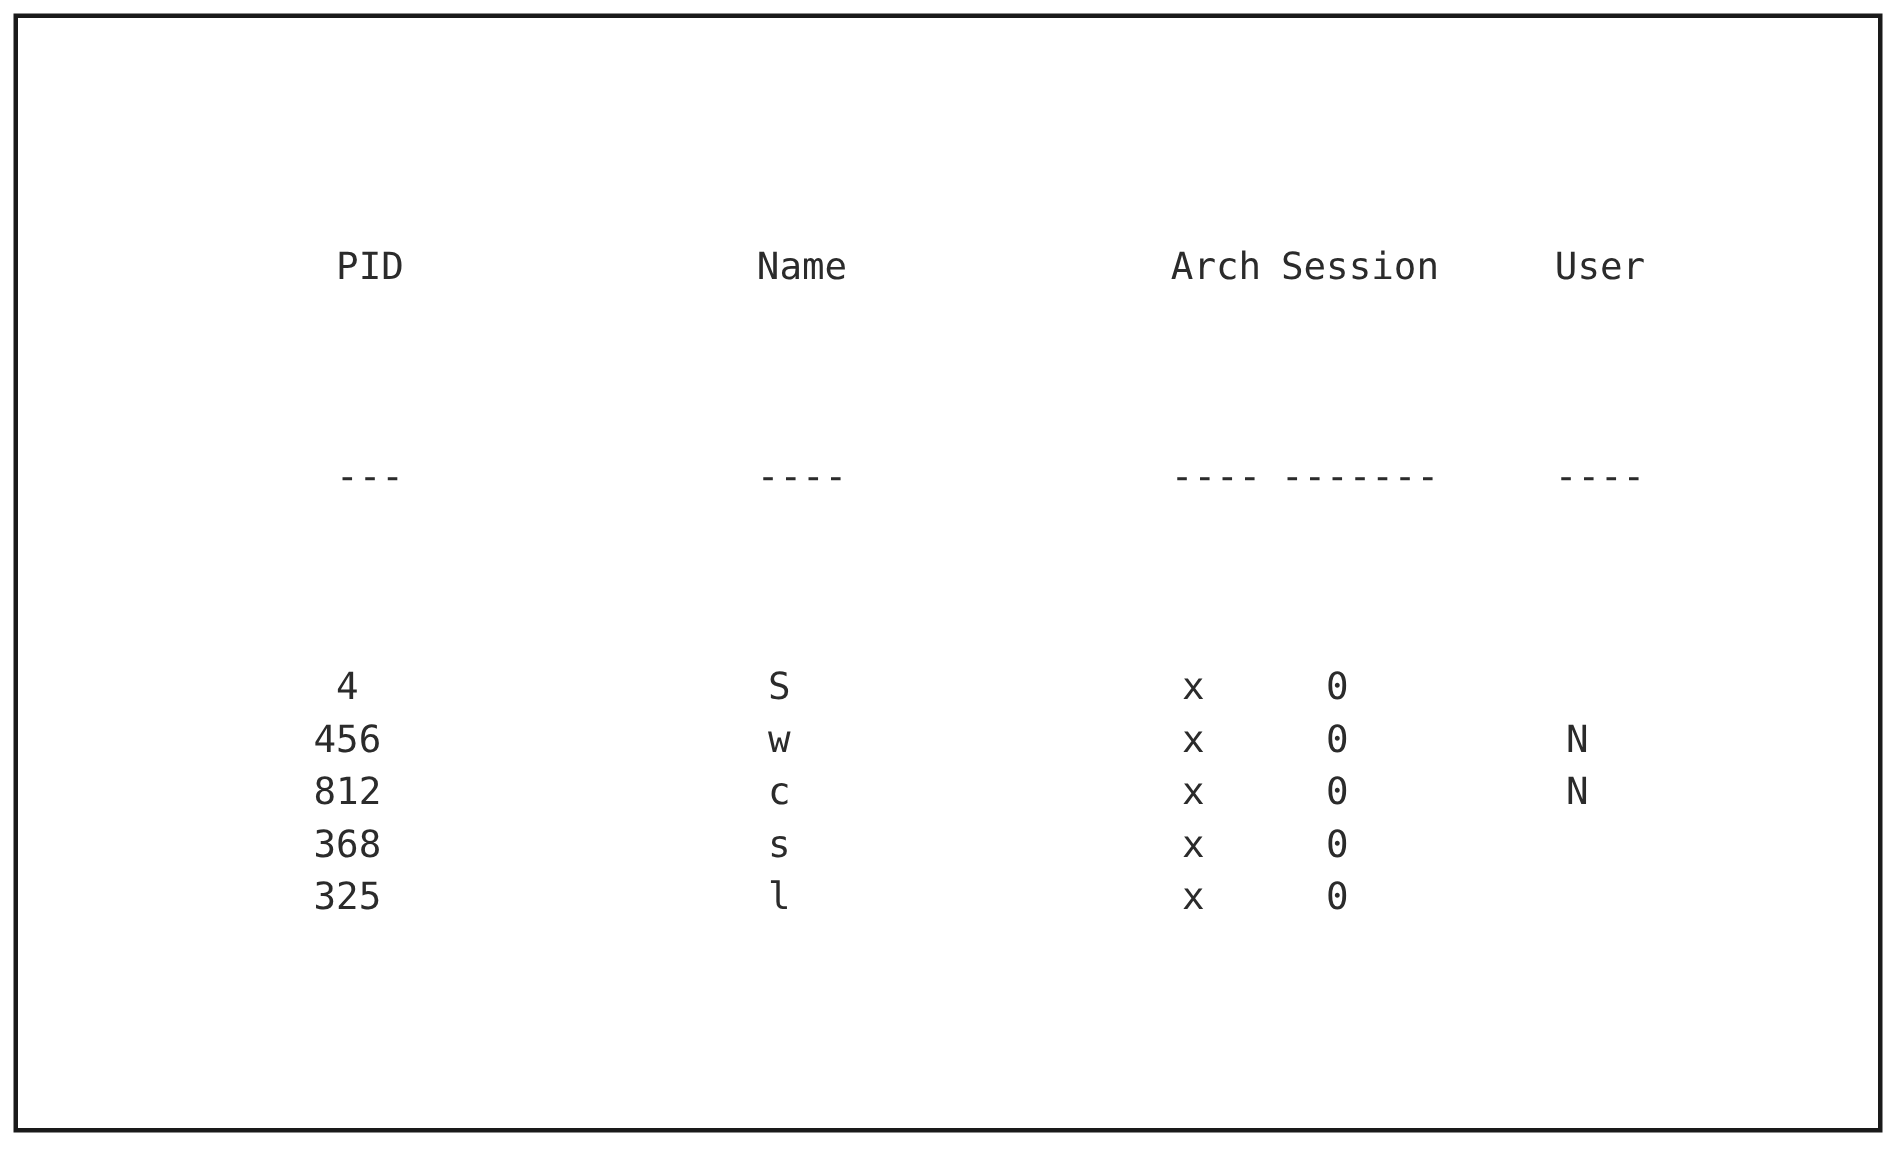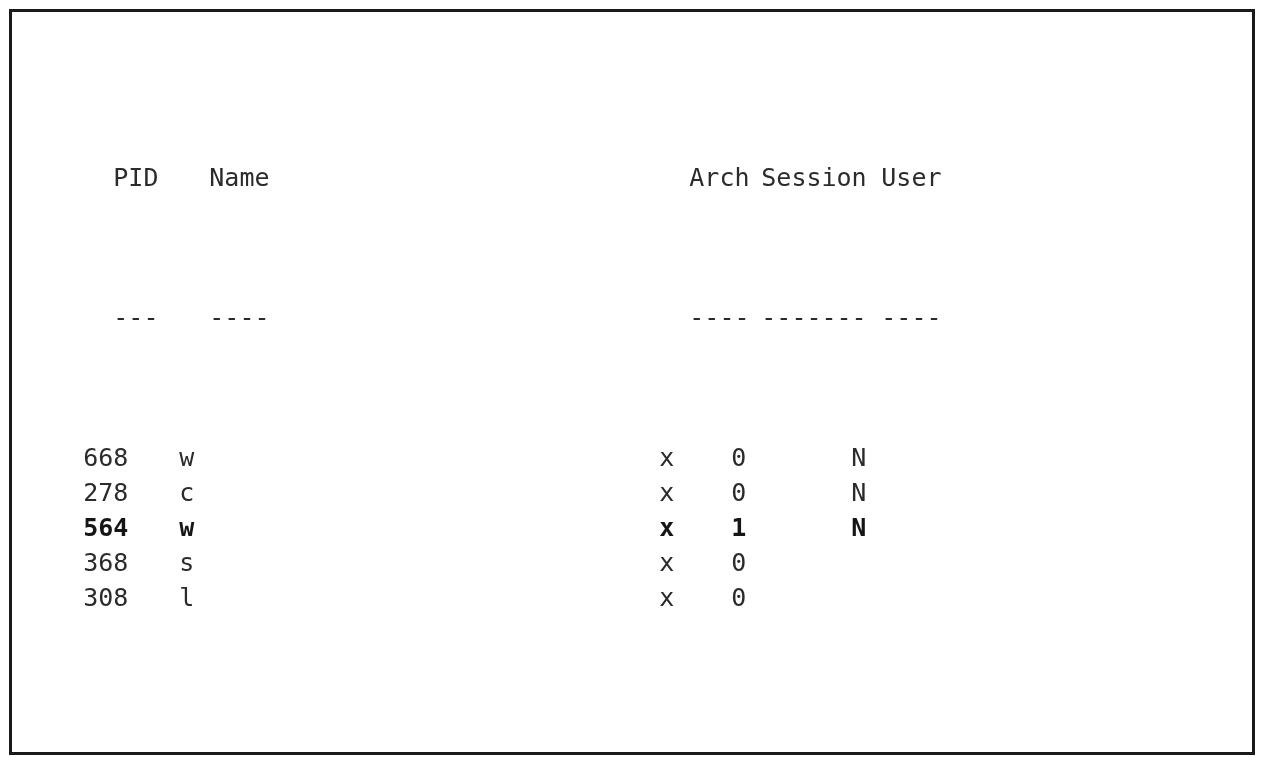--- a/index.html
+++ b/index.html
@@ -17,20 +17,21 @@
   #console-frame {
     position: absolute;
     left: 9px;
     top: 9px;
     width: 1246px;
     height: 746px;
     box-sizing: border-box;
     border: 3px solid #1a1a1a;
     background: #ffffff;
     overflow: hidden;
+    text-align: center;
   }
   #process-table {
     position: absolute;
     left: 11px;
     top: 8px;
     right: 0;
     font-size: 25px;
     line-height: 35px;
     color: #2b2b2b;
     white-space: pre;
@@ -67,27 +68,27 @@
 
     <div class="proc-row">
       <span class="col col-pid hdr-label">PID</span><span class="col col-name hdr-label">Name</span><span class="col col-arch hdr-label">Arch</span><span class="col col-session hdr-label">Session</span><span class="col col-user hdr-label">User</span>
     </div>
 
     <div class="proc-row">
       <span class="col col-pid hdr-rule">---</span><span class="col col-name hdr-rule">----</span><span class="col col-arch hdr-rule">----</span><span class="col col-session hdr-rule">-------</span><span class="col col-user hdr-rule">----</span>
     </div>
 
     <div id="rows-host"><div class="proc-row">
-    <span class="col col-pid">668</span><span class="col col-name">w</span><span class="col col-arch">x</span><span class="col col-session">0</span><span class="col col-user">N</span>
+    <span class="col col-pid">4</span><span class="col col-name">S</span><span class="col col-arch">x</span><span class="col col-session">0</span><span class="col col-user"></span>
   </div><div class="proc-row">
-    <span class="col col-pid">278</span><span class="col col-name">c</span><span class="col col-arch">x</span><span class="col col-session">0</span><span class="col col-user">N</span>
-  </div><div class="proc-row is-bold">
-    <span class="col col-pid">564</span><span class="col col-name">w</span><span class="col col-arch">x</span><span class="col col-session">1</span><span class="col col-user">N</span>
+    <span class="col col-pid">456</span><span class="col col-name">w</span><span class="col col-arch">x</span><span class="col col-session">0</span><span class="col col-user">N</span>
+  </div><div class="proc-row">
+    <span class="col col-pid">812</span><span class="col col-name">c</span><span class="col col-arch">x</span><span class="col col-session">0</span><span class="col col-user">N</span>
   </div><div class="proc-row">
     <span class="col col-pid">368</span><span class="col col-name">s</span><span class="col col-arch">x</span><span class="col col-session">0</span><span class="col col-user"></span>
   </div><div class="proc-row">
-    <span class="col col-pid">308</span><span class="col col-name">l</span><span class="col col-arch">x</span><span class="col col-session">0</span><span class="col col-user"></span>
+    <span class="col col-pid">325</span><span class="col col-name">l</span><span class="col col-arch">x</span><span class="col col-session">0</span><span class="col col-user"></span>
   </div><div class="proc-row">
     
   </div></div>
 
   </div>
 </div>
 
 </body></html>

